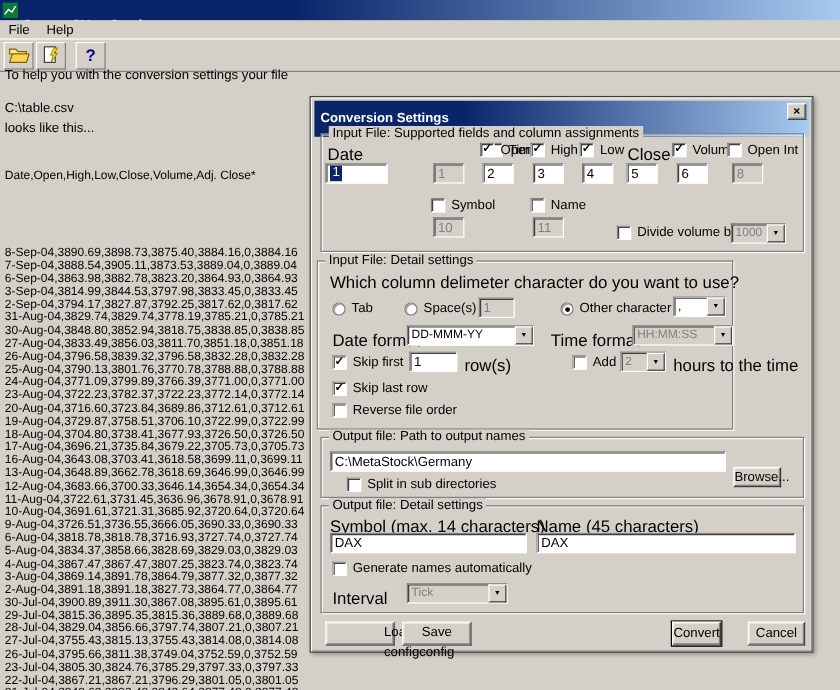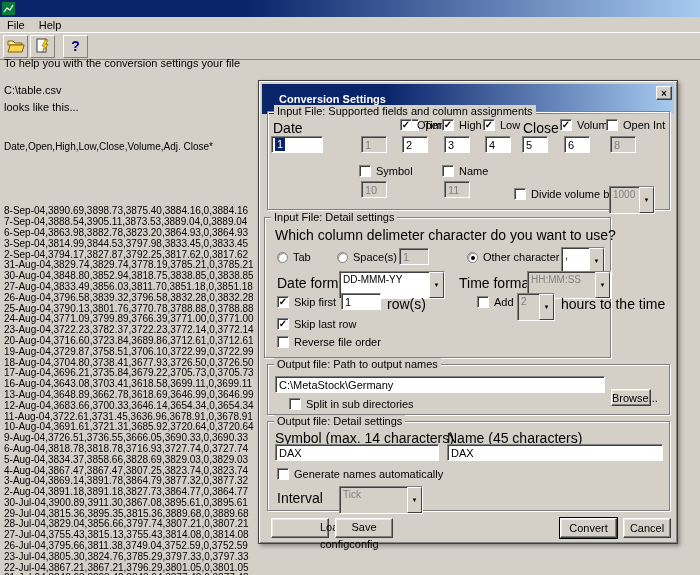--- a/index.html
+++ b/index.html
@@ -44,21 +44,21 @@
   .dialog {
     position:absolute; left:258px; top:80px; width:420px; height:464px; z-index:10;
     background:#d4d0c8;
     border:1px solid #404040;
     box-shadow: inset 1px 1px 0 #ffffff, inset -1px -1px 0 #808080, 2px 2px 4px rgba(0,0,0,.35);
   }
   .dialog-titlebar {
     position:absolute; left:3px; top:3px; right:3px; height:30px;
     background:linear-gradient(90deg,#0a246a 0%,#0a246a 30%,#a6caf0 100%);
     color:#fff; font-weight:bold; font-size:11px;
-    display:flex; align-items:center; padding-left:17px;
+    display:flex; align-items:center; padding-left:5px;
   }
   .dialog-close {
     position:absolute; right:2px; top:2px; width:16px; height:14px;
     background:#d4d0c8; border:1px solid; border-color:#ffffff #404040 #404040 #ffffff;
     box-shadow: inset -1px -1px 0 #808080;
     font-size:10px; font-weight:bold; line-height:11px; text-align:center; cursor:default;
     font-family:"Liberation Sans",sans-serif;
   }
   .group {
     position:absolute; border:1px solid #808080;
@@ -92,21 +92,21 @@
   .radio .circ {
     width:11px; height:11px; flex:0 0 auto; border-radius:50%;
     background:#fff; border:1px solid #808080;
     box-shadow: inset 1px 1px 1px #9a9a9a; position:relative;
   }
   .radio.selected .circ::after {
     content:""; position:absolute; left:3px; top:3px; width:4px; height:4px;
     border-radius:50%; background:#000;
   }
   .combo {
-    position:absolute; height:28px; background:#fff;
+    position:absolute; height:17px; background:#fff;
     border:1px solid; border-color:#808080 #ffffff #ffffff #808080;
     box-shadow: inset 1px 1px 0 #404040;
     display:flex; align-items:stretch;
   }
   .combo .txt { flex:1; padding:1px 3px; font-size:10px; line-height:13px; overflow:hidden; white-space:nowrap; }
   .combo .arrow-btn {
     width:15px; background:#d4d0c8;
     border:1px solid; border-color:#ffffff #404040 #404040 #ffffff;
     display:flex; align-items:center; justify-content:center;
     font-size:6px; color:#000; flex:0 0 auto;
@@ -336,15 +336,15 @@
     <span>Generate names automatically</span>
   </label>
   <span class="lbl" style="left:18px; top:409px;">Interval</span>
   <div class="combo disabled" style="left:80px; top:405px; width:84px;">
     <span class="txt">Tick</span>
     <span class="arrow-btn">▼</span>
   </div>
 
   <button class="btn" style="left:12px; top:437px; width:58px;padding-left:48px;">Load config</button>
   <button class="btn" style="left:76px; top:437px; width:58px;">Save config</button>
-  <button class="btn default" style="left:301px; top:437px; width:57px;">Convert</button>
+  <button class="btn default" style="left:301px; top:437px; width:41px;">Convert</button>
   <button class="btn" style="left:364px; top:437px; width:48px;">Cancel</button>
 </div>
 
 </body></html>

